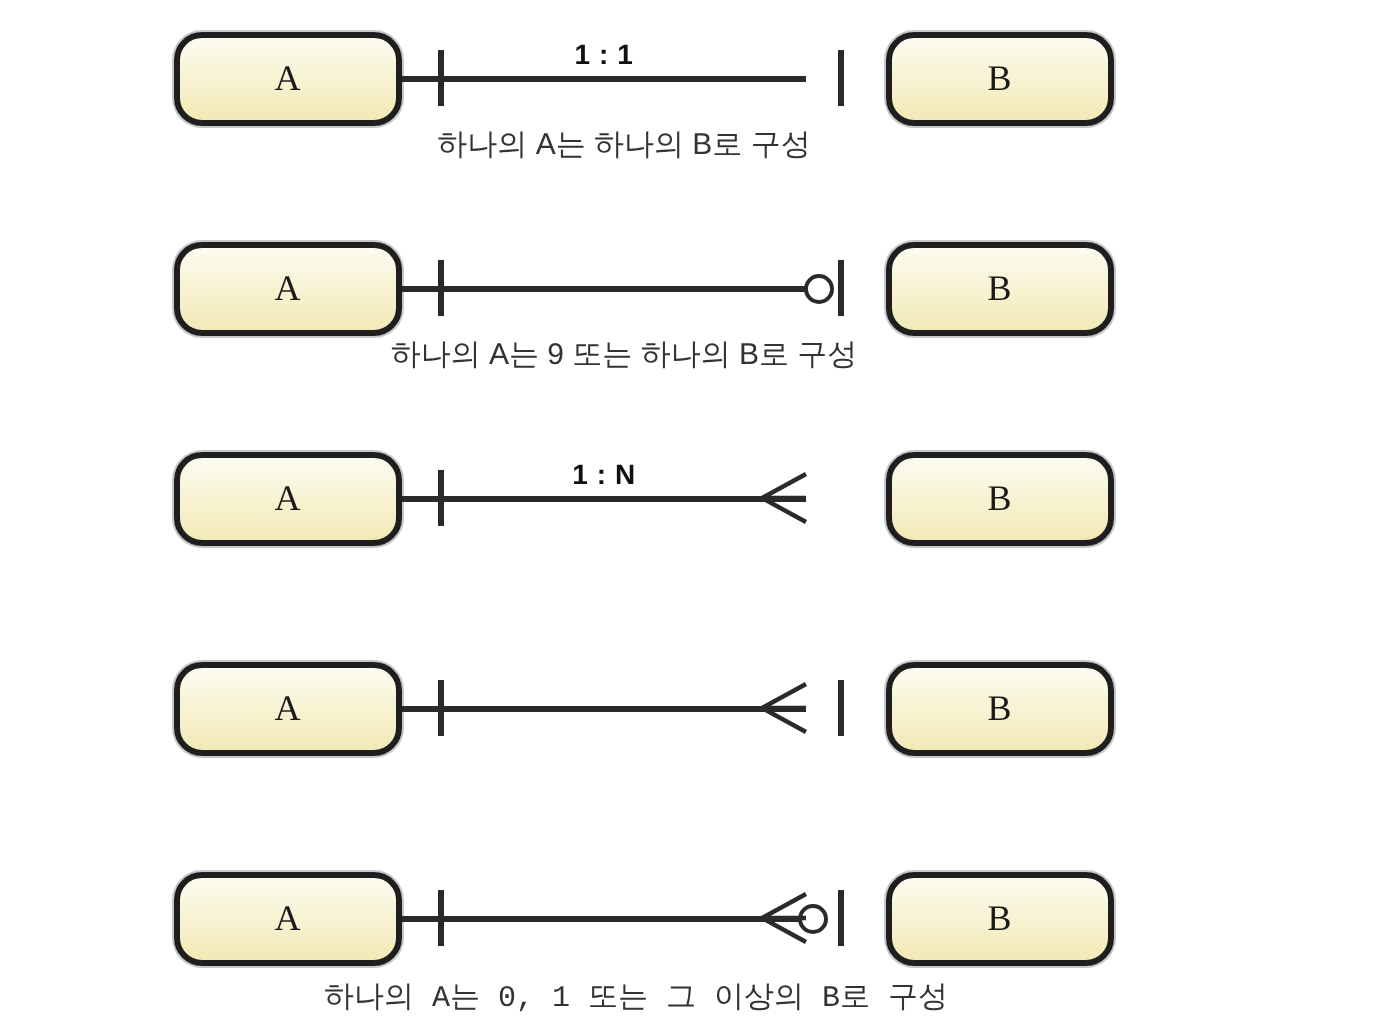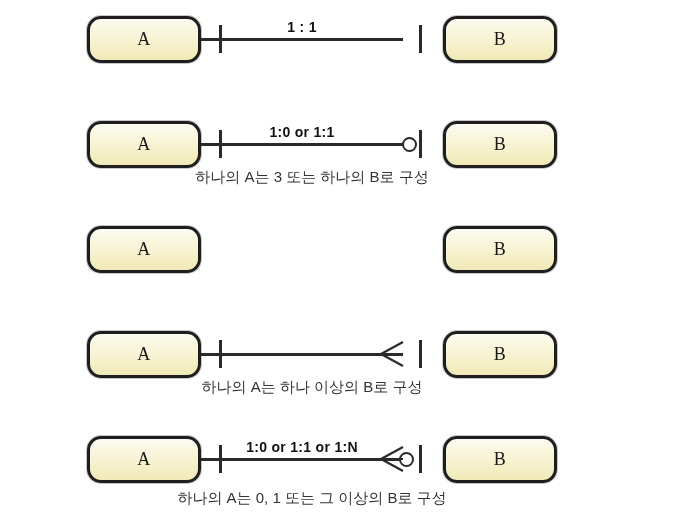--- a/index.html
+++ b/index.html
@@ -41,62 +41,70 @@
   .foot{position:absolute;right:-1px;top:9px;}
 
   .label{
     position:absolute;left:0;width:100%;top:3px;text-align:center;
     font-weight:bold;font-size:14px;color:var(--label-text,#111);letter-spacing:.3px;
   }
   .caption{
     position:absolute;left:162px;width:300px;top:63px;text-align:center;
     font-size:15px;color:var(--caption-text,#333);white-space:nowrap;
   }
-  .row4 .caption{top:69px;}
+  .row4 .caption{top:69px;font-family:Liberation Mono, monospace;}
 </style>
 </head>
 <body>
 
 <div class="screen">
 
   <div class="row row0">
     <div class="entity entity-a">
       <span>A</span>
     </div>
     <div class="connector">
       <div class="label">1 : 1</div>
       <div class="line"></div>
       <div class="tick tick-left"></div>
       <div class="tick tick-right"></div>
     </div>
     <div class="entity entity-b">
       <span>B</span>
     </div>
+    <div class="caption">하나의 A는 하나의 B로 구성</div>
   </div>
 
   <div class="row row1">
     <div class="entity entity-a">
       <span>A</span>
     </div>
     <div class="connector">
-      <div class="label">1:0 or 1:1</div>
       <div class="line"></div>
       <div class="tick tick-left"></div>
       <div class="circle"></div>
       <div class="tick tick-right"></div>
     </div>
     <div class="entity entity-b">
       <span>B</span>
     </div>
-    <div class="caption">하나의 A는 3 또는 하나의 B로 구성</div>
+    <div class="caption">하나의 A는 9 또는 하나의 B로 구성</div>
   </div>
 
   <div class="row row2">
     <div class="entity entity-a">
       <span>A</span>
+    </div>
+    <div class="connector">
+      <div class="label">1 : N</div>
+      <div class="line"></div>
+      <div class="tick tick-left"></div>
+      <svg class="foot" width="24" height="28" viewBox="0 0 24 28">
+        <path d="M1 14 L23 2 M1 14 L23 14 M1 14 L23 26" stroke="#2a2a2a" stroke-width="2.2" fill="none"></path>
+      </svg>
     </div>
     <div class="entity entity-b">
       <span>B</span>
     </div>
   </div>
 
   <div class="row row3">
     <div class="entity entity-a">
       <span>A</span>
     </div>
@@ -104,29 +112,27 @@
       <div class="line"></div>
       <div class="tick tick-left"></div>
       <div class="tick tick-right"></div>
       <svg class="foot" width="24" height="28" viewBox="0 0 24 28">
         <path d="M1 14 L23 2 M1 14 L23 14 M1 14 L23 26" stroke="#2a2a2a" stroke-width="2.2" fill="none"></path>
       </svg>
     </div>
     <div class="entity entity-b">
       <span>B</span>
     </div>
-    <div class="caption">하나의 A는 하나 이상의 B로 구성</div>
   </div>
 
   <div class="row row4">
     <div class="entity entity-a">
       <span>A</span>
     </div>
     <div class="connector">
-      <div class="label">1:0 or 1:1 or 1:N</div>
       <div class="line"></div>
       <div class="tick tick-left"></div>
       <div class="circle"></div>
       <div class="tick tick-right"></div>
       <svg class="foot" width="24" height="28" viewBox="0 0 24 28">
         <path d="M1 14 L23 2 M1 14 L23 14 M1 14 L23 26" stroke="#2a2a2a" stroke-width="2.2" fill="none"></path>
       </svg>
     </div>
     <div class="entity entity-b">
       <span>B</span>

